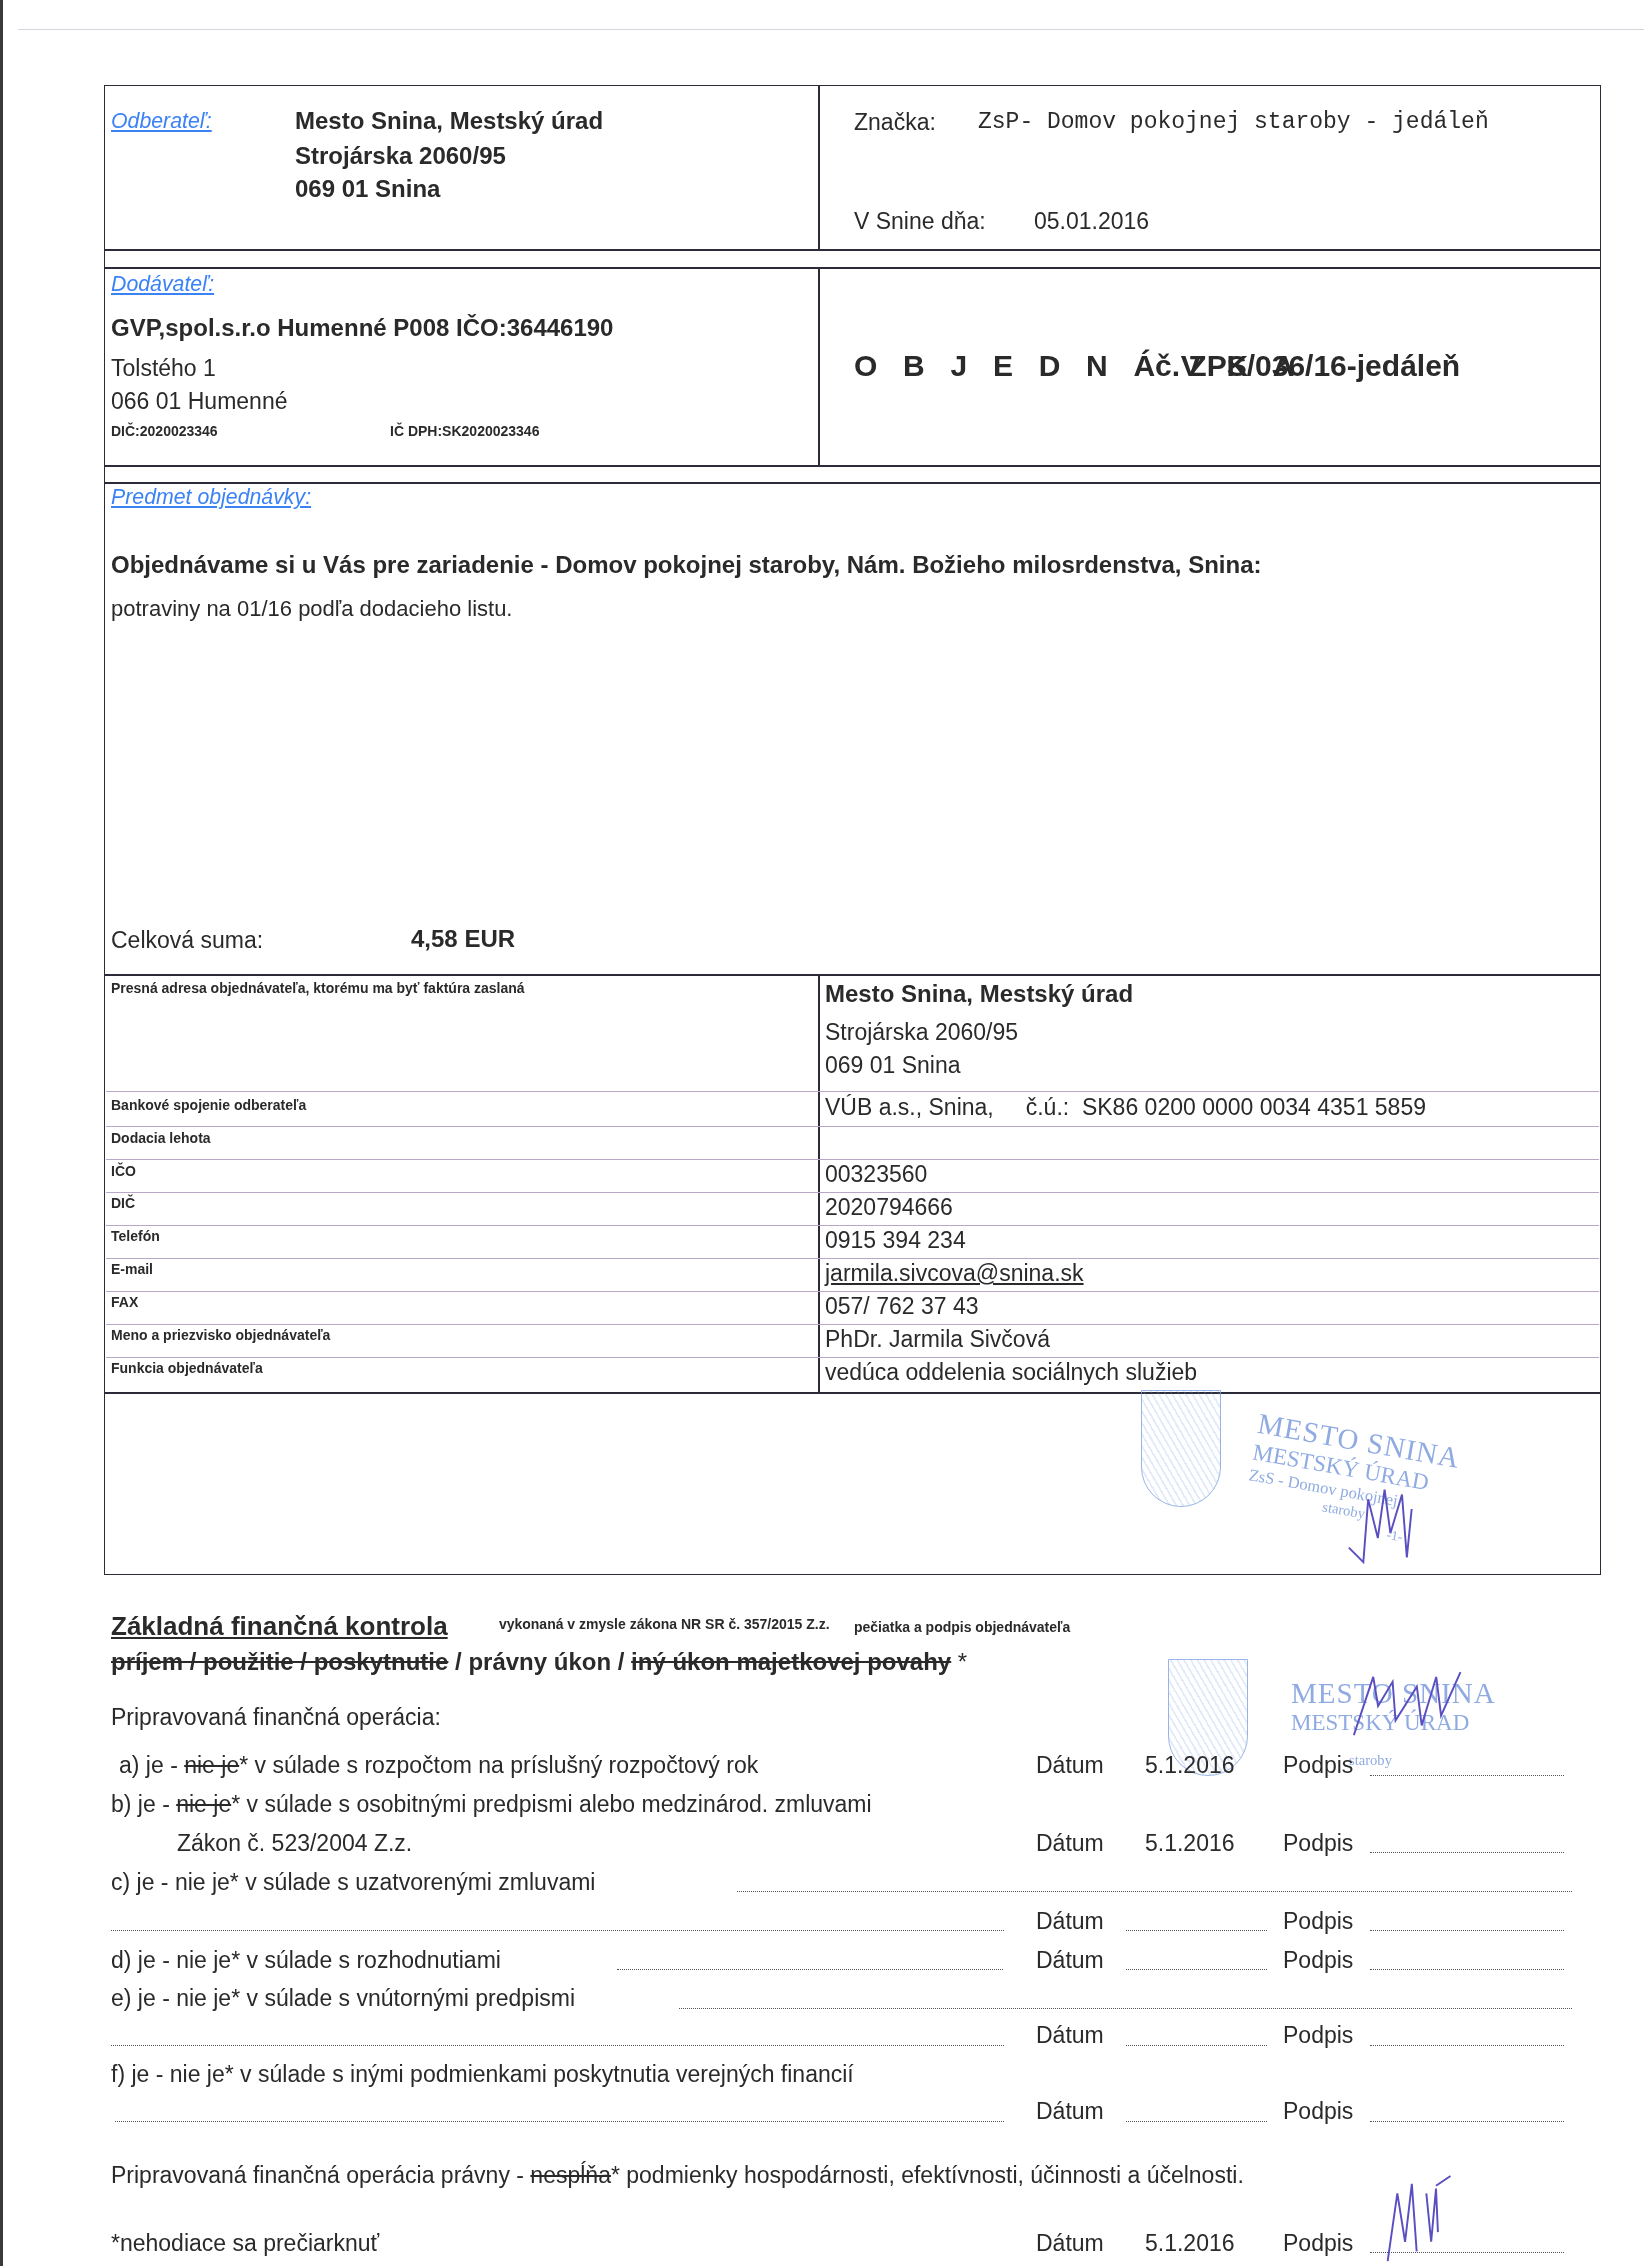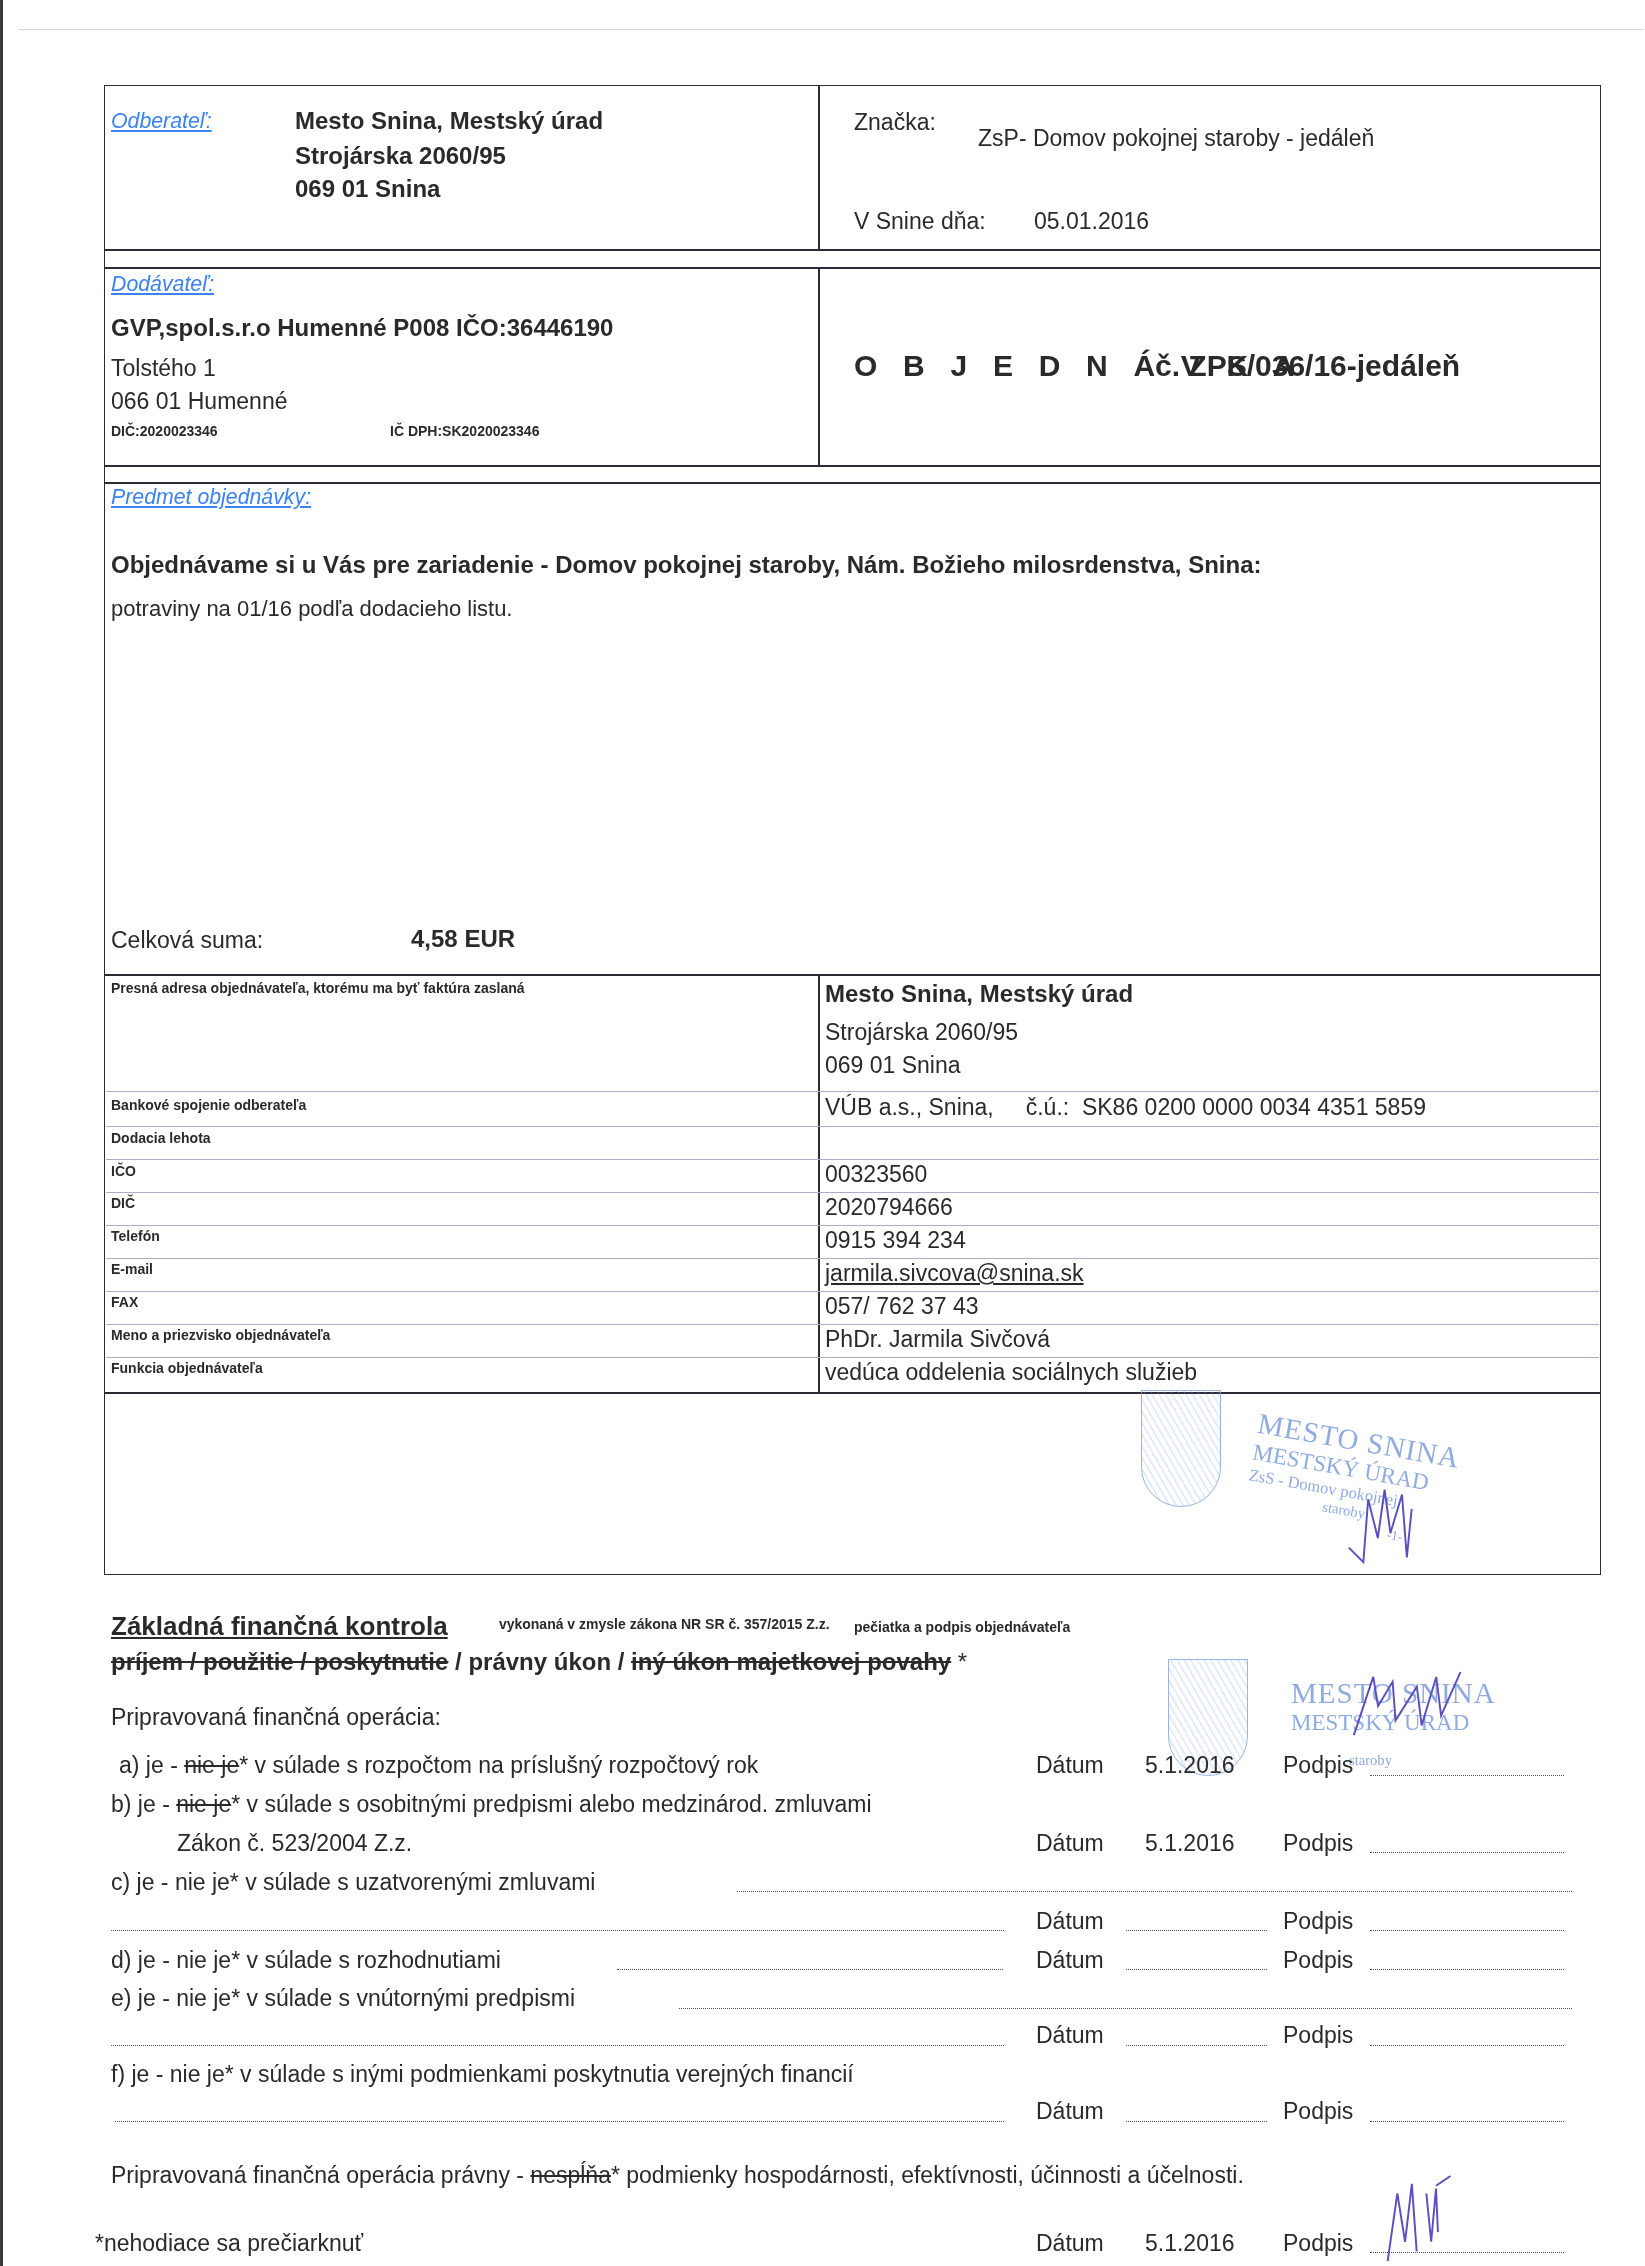--- a/index.html
+++ b/index.html
@@ -38,21 +38,21 @@
 <div class="vline" style="left:818px; top:85px; height:165px;"></div>
 <div class="hline" style="left:104px; top:249px; width:1497px;"></div>
 <div class="hline" style="left:104px; top:267px; width:1497px;"></div>
 
 <span class="t lbl-u" style="left:111px; top:109px;">Odberateľ:</span>
 <span class="t b f25" style="left:295px; top:107px;">Mesto Snina, Mestský úrad</span>
 <span class="t b f25" style="left:295px; top:142px;">Strojárska 2060/95</span>
 <span class="t b f25" style="left:295px; top:175px;">069 01 Snina</span>
 
 <span class="t f24" style="left:854px; top:109px;">Značka:</span>
-<span class="t f24" style="left:978px; top:125px;">ZsP- Domov pokojnej staroby - jedáleň</span>
+<span class="t f24" style="left:978px; top:109px;font-family:Liberation Mono, monospace;">ZsP- Domov pokojnej staroby - jedáleň</span>
 <span class="t f24" style="left:854px; top:208px;">V Snine dňa:</span>
 <span class="t f24" style="left:1034px; top:208px;">05.01.2016</span>
 
 <div class="vline" style="left:818px; top:267px; height:199px;"></div>
 <div class="hline" style="left:104px; top:465px; width:1497px;"></div>
 <div class="hline" style="left:104px; top:482px; width:1497px;"></div>
 
 <span class="t lbl-u" style="left:111px; top:272px;">Dodávateľ:</span>
 <span class="t b f25" style="left:111px; top:314px;">GVP,spol.s.r.o Humenné P008 IČO:36446190</span>
 <span class="t f24" style="left:111px; top:355px;">Tolstého 1</span>
@@ -192,21 +192,21 @@
 <div class="dots" style="left:115px; top:2121px; width:889px;"></div>
 <span class="t f24" style="left:1036px; top:2098px;">Dátum</span>
 <div class="dots" style="left:1126px; top:2121px; width:141px;"></div>
 <span class="t f24" style="left:1283px; top:2098px;">Podpis</span>
 <div class="dots" style="left:1370px; top:2121px; width:194px;"></div>
 
 <div class="t f24" style="left:111px; top:2162px;">
   <span style="white-space:pre;">Pripravovaná finančná operácia právny - </span><span class="strike">nespĺňa</span><span>* podmienky hospodárnosti, efektívnosti, účinnosti a účelnosti.</span>
 </div>
 
-<span class="t f24" style="left:95px; top:2230px;">*nehodiace sa prečiarknuť</span>
+<span class="t f24" style="left:111px; top:2230px;">*nehodiace sa prečiarknuť</span>
 <span class="t f24" style="left:1036px; top:2230px;">Dátum</span>
 <span class="t f24" style="left:1145px; top:2230px;">5.1.2016</span>
 <span class="t f24" style="left:1283px; top:2230px;">Podpis</span>
 <div class="dots" style="left:1370px; top:2252px; width:194px;"></div>
 <svg class="sig" style="left:1378px; top:2174px;" width="87" height="93" viewBox="0 0 90 96">
   <path d="M10 90 L20 20 L28 70 L35 10 L40 80 M50 20 L55 70 L60 15 L62 60 M60 12 L75 2" fill="none" stroke="#5a4fc0" stroke-width="2"></path>
 </svg>
 
 
 </body></html>

